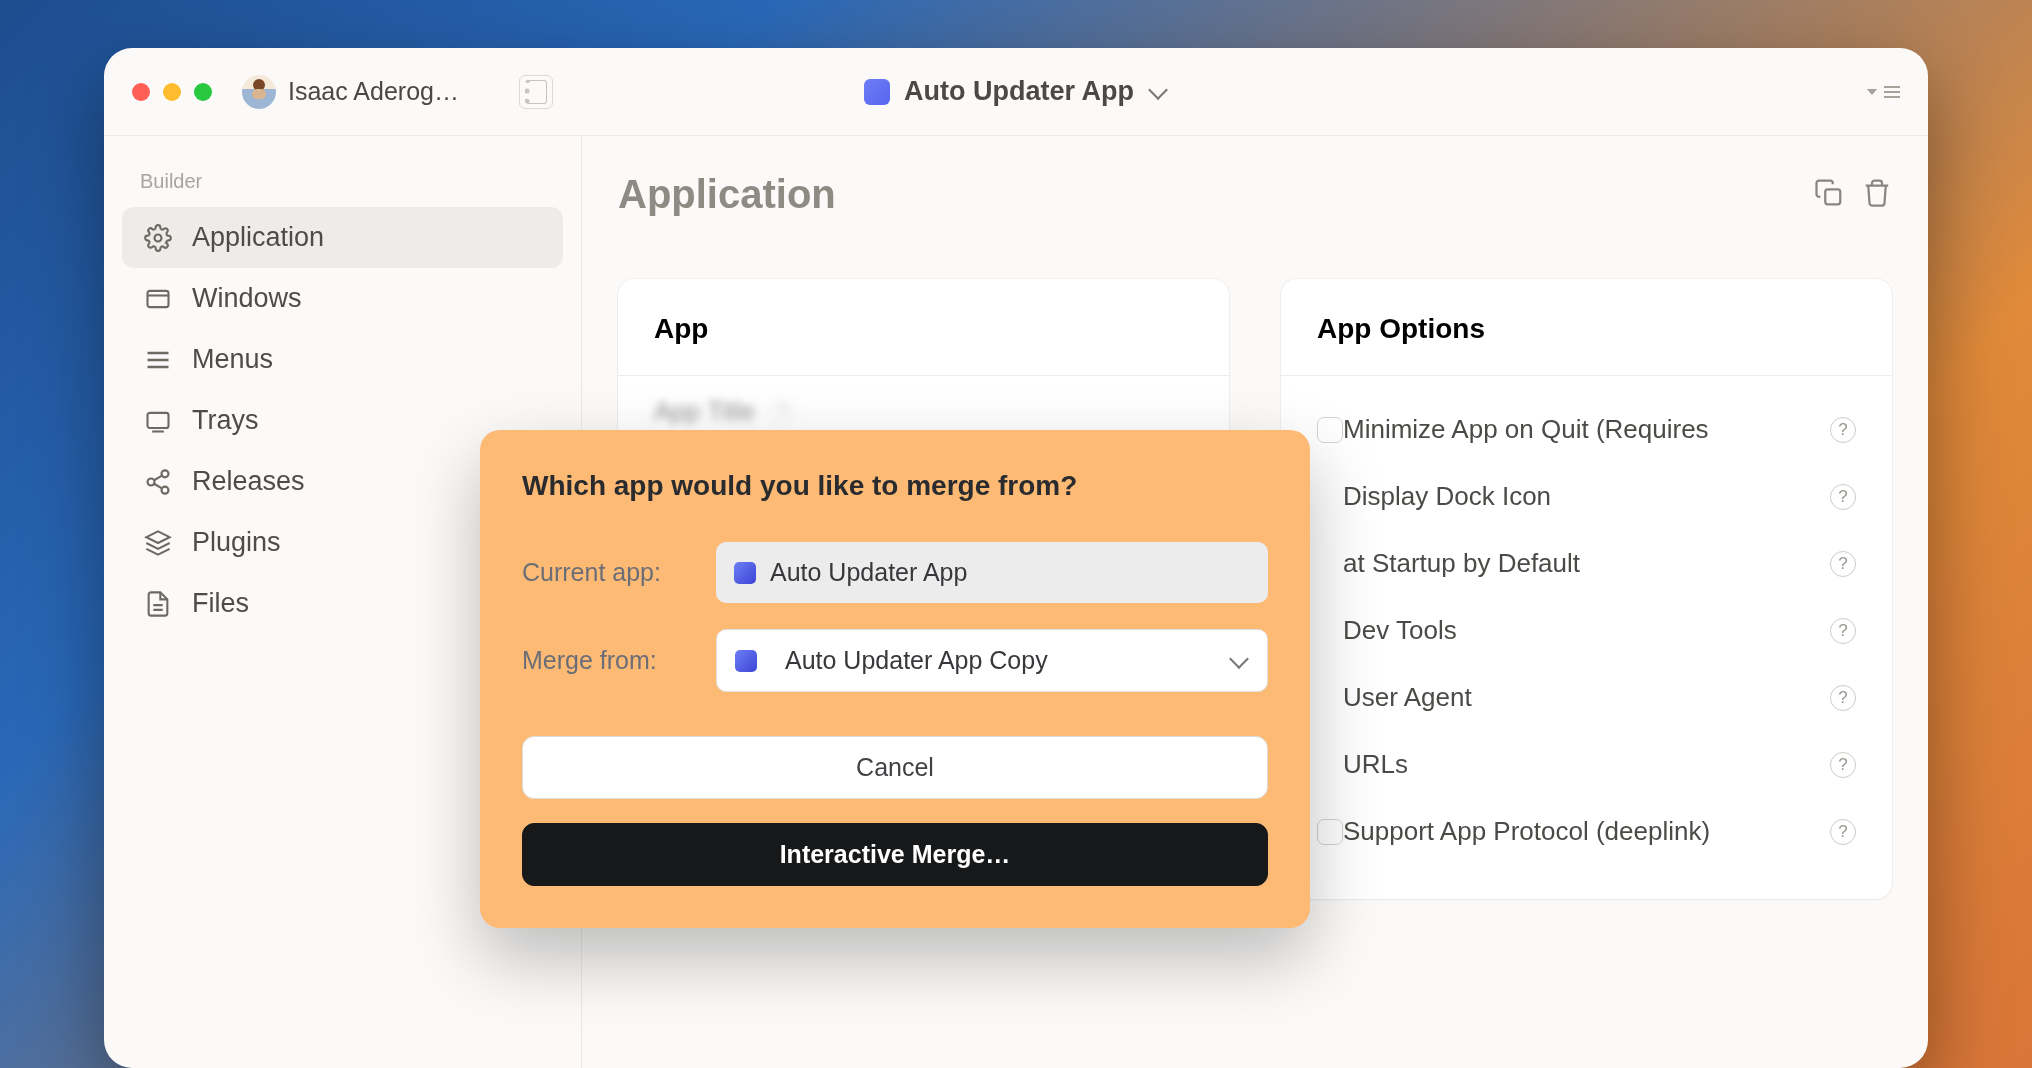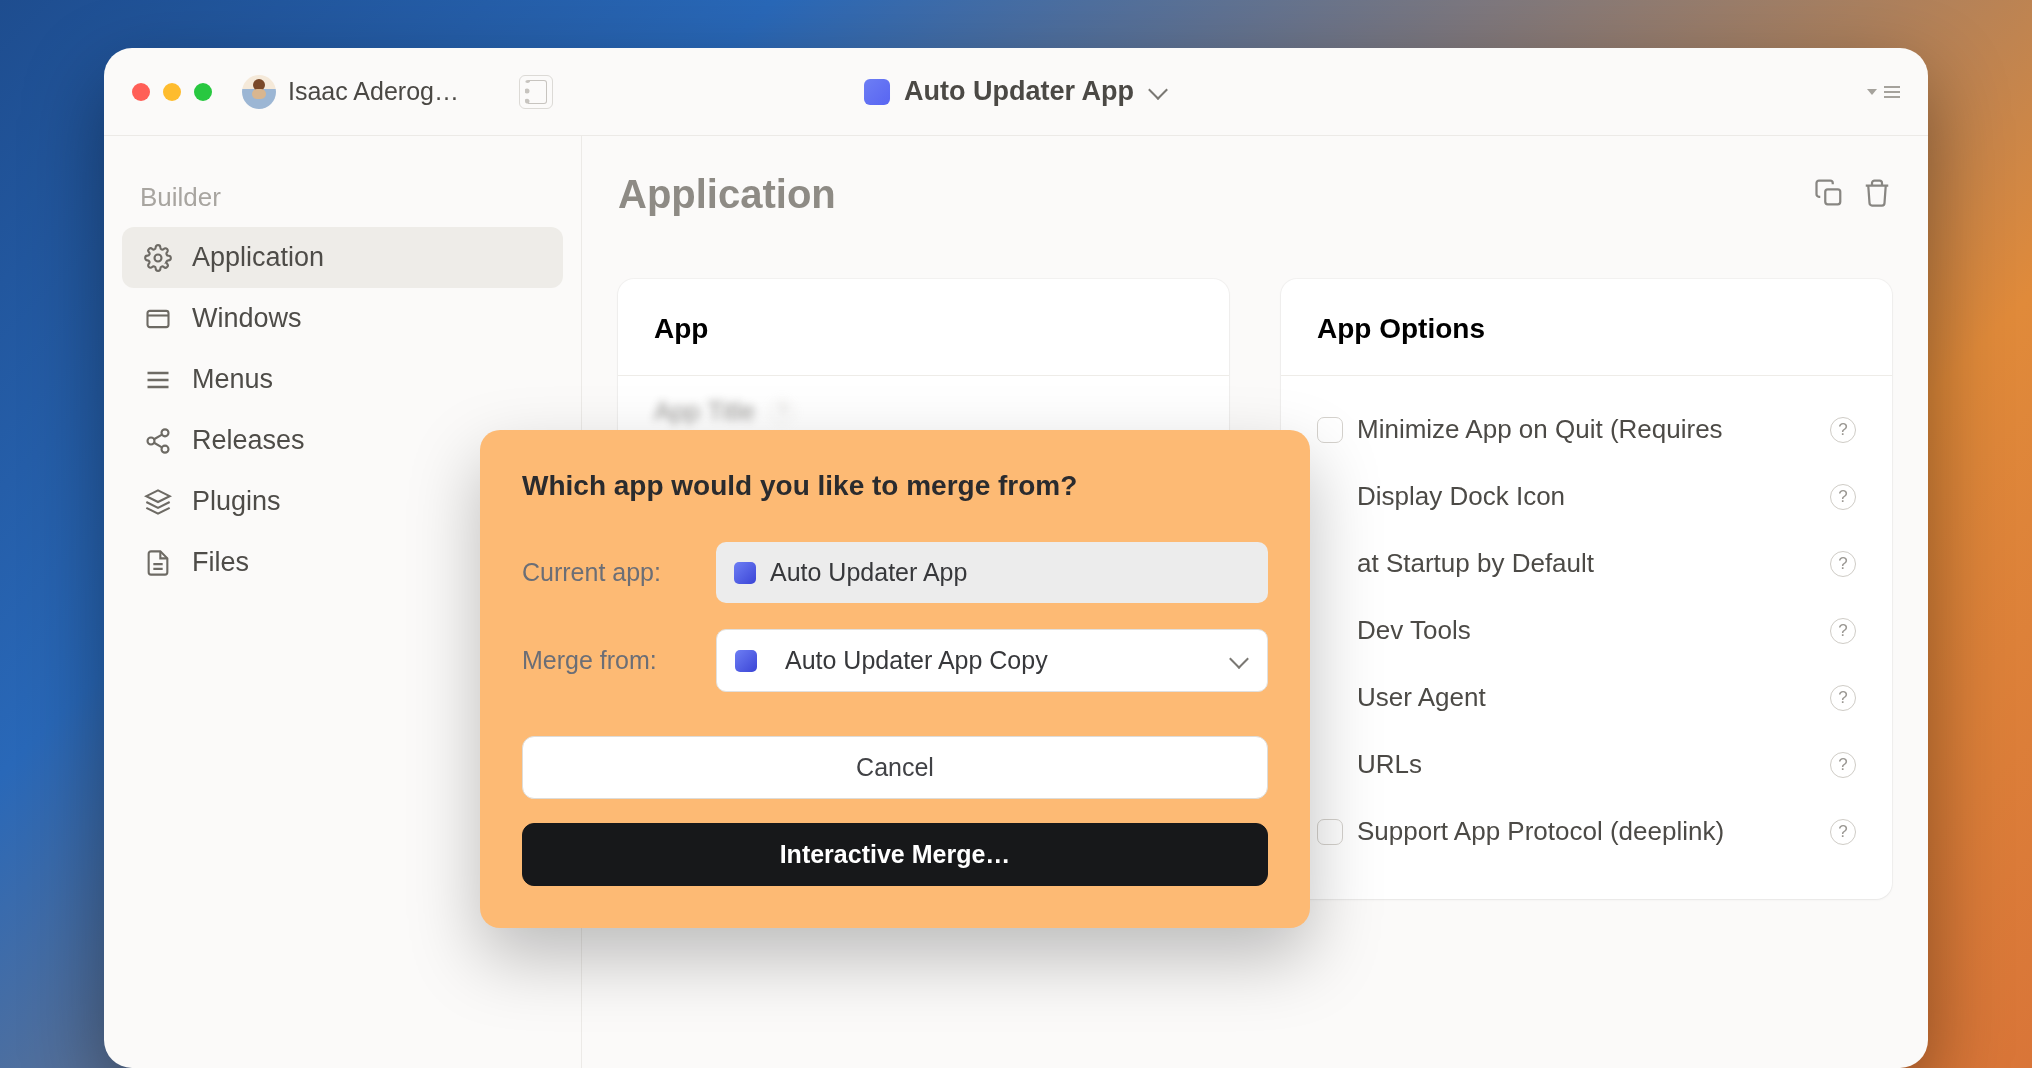--- a/index.html
+++ b/index.html
@@ -64,21 +64,21 @@
   border-right:2.5px solid #7a7873; border-bottom:2.5px solid #7a7873;
   transform: rotate(45deg); margin-top:1px; margin-left:3px;
 }
 .titlebar-right{ margin-left:auto; margin-right:28px; display:flex; align-items:center; gap:5px;}
 .list-icon{ display:flex; flex-direction:column; gap:3px;}
 .list-icon span{ width:16px; height:2px; background:#a5a29c;}
 .triangle-down{ width:0; height:0; border-left:5px solid transparent; border-right:5px solid transparent; border-top:6px solid #a5a29c; margin-right:2px;}
 
 .body { display:flex; flex:1; overflow:hidden; }
 .sidebar{ width: 478px; padding: 26px 18px; border-right:1px solid #eceae7; }
-.sidebar-heading{ font-size:26px; color:#a8a5a0; font-weight:500; margin: 20px 0 14px 18px; }
+.sidebar-heading{ font-size:20px; color:#a8a5a0; font-weight:500; margin: 8px 0 14px 18px; }
 .sidebar-item{
   display:flex; align-items:center; gap:20px;
   font-size:27px; color:#4e4c48; padding: 15px 22px;
   border-radius:12px; cursor:pointer; font-weight:500;
 }
 .sidebar-item.active{ background:#eeece8; }
 .sidebar-item .icon{ width:28px; height:28px; color:#6d6a64; display:flex; align-items:center; justify-content:center; flex-shrink:0; }
 .sidebar-item svg { stroke:#6d6a64; }
 
 .main{ flex:1; padding: 36px 36px; position:relative; }
@@ -86,21 +86,21 @@
 .main-title{ font-size:40px; font-weight:700; color:#8e8b85; }
 .main-actions{ margin-left:auto; display:flex; gap:18px; }
 .main-actions svg{ stroke:#888682; }
 
 .cards-row{ display:flex; gap:52px; margin-top: 62px; }
 .card{
   background:#fff; border-radius:16px; box-shadow: 0 1px 3px rgba(0,0,0,0.05), 0 0 0 1px rgba(0,0,0,0.03);
   padding: 34px 36px; flex:1; min-height:560px;
 }
 .card-title{ font-size:28px; font-weight:700; color:#000000; margin-bottom:30px;}
-.option-row{ display:flex; align-items:center; gap:14px; font-size:26px; color:#4c4a46; padding:18px 0;}
+.option-row{ display:flex; align-items:center; gap:0; font-size:26px; color:#4c4a46; padding:18px 0;}
 .checkbox{ width:26px; height:26px; border-radius:7px; border:1.6px solid #d5d2cd; background:#fff; flex-shrink:0;}
 .help-icon{ width:26px; height:26px; border-radius:50%; border:1.6px solid #cfccc6; color:#9a9792; font-size:17px; display:flex; align-items:center; justify-content:center; flex-shrink:0;}
 .option-label{ flex:1; }
 
 .title-row{ display:flex; align-items:center; gap:14px; font-size:26px; color:#4c4a46;}
 .hr{ height:1px; background:#eeece8; margin:8px -36px 20px;}
 
 .card.left .body-blur{ filter: blur(4px); opacity:0.6; pointer-events:none;}
 
 
@@ -185,20 +185,29 @@
 
       <div class="sidebar-item">
         <span class="icon">
           <svg width="28" height="28" viewBox="0 0 24 24" fill="none" stroke-width="2">
               <path d="M3 6h18M3 12h18M3 18h18"></path>
             </svg>
         </span>
         <span>Menus</span>
       </div>
 
+      <div class="sidebar-item">
+        <span class="icon">
+          <svg width="28" height="28" viewBox="0 0 24 24" fill="none" stroke-width="1.8">
+              <rect x="3" y="5" width="18" height="13" rx="2"></rect>
+              <path d="M7 21h10"></path>
+            </svg>
+        </span>
+        <span>Trays</span>
+      </div>
 
       <div class="sidebar-item">
         <span class="icon">
           <svg width="28" height="28" viewBox="0 0 24 24" fill="none" stroke-width="1.8">
               <circle cx="18" cy="5" r="3"></circle>
               <circle cx="6" cy="12" r="3"></circle>
               <circle cx="18" cy="19" r="3"></circle>
               <path d="M8.6 10.5 15.4 6.5M8.6 13.5l6.8 4"></path>
             </svg>
         </span>

